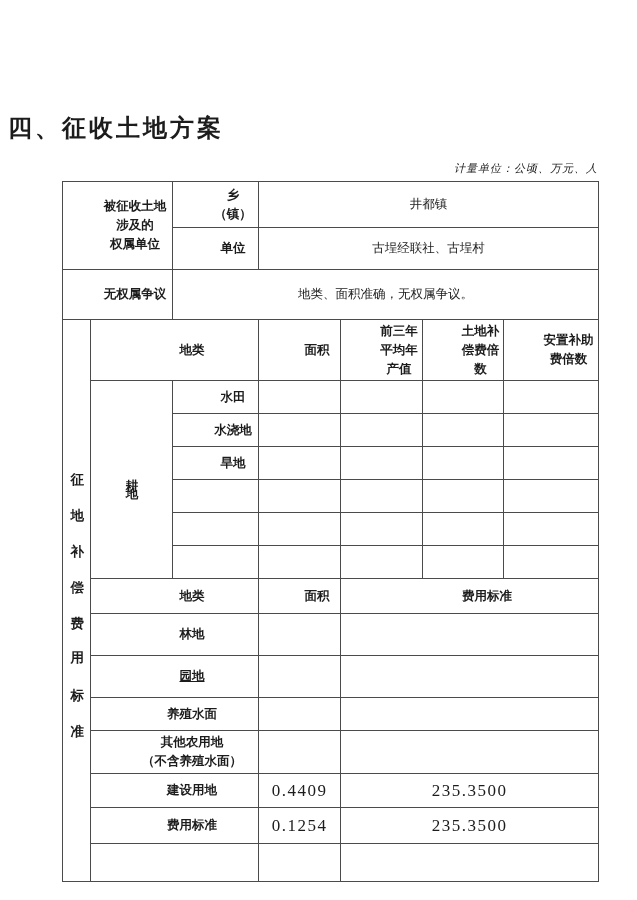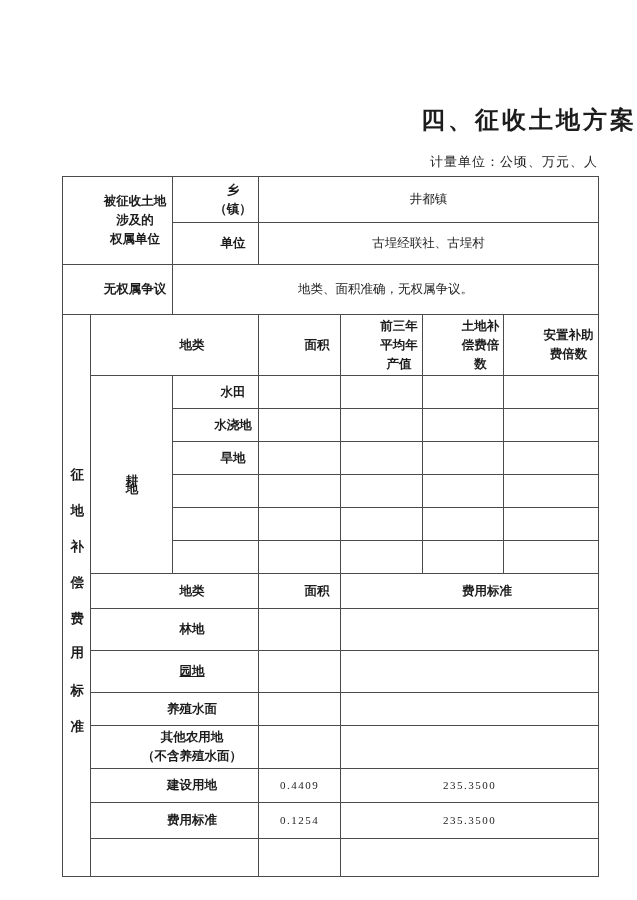--- a/index.html
+++ b/index.html
@@ -8,51 +8,52 @@
     width: 637px; height: 900px;
     background: #ffffff;
     overflow: hidden;
   }
   body {
     font-family: "Liberation Serif", "DejaVu Serif", serif;
     color: #1c1c1c;
   }
   .doc { padding-top: 104px; }
   .title {
-    margin: 0;
+    margin: 8px;
     font-size: 24px;
     font-weight: bold;
-    text-align: right;
+    text-align: left;
     letter-spacing: 3px;
   }
   .unit-note {
     width: 536px;
     margin: 17px 0 5px 62px;
     text-align: right;
-    font-size: 13px;
+    font-size: 11px;
     letter-spacing: 1px;
+    font-style: italic;
   }
   table.main {
     border-collapse: collapse;
     table-layout: fixed;
     width: 536px;
     margin-left: 62px;
   }
   td {
     border: 1px solid #4b4b4b;
     text-align: center;
     vertical-align: middle;
     font-size: 12.5px;
     line-height: 1.5;
     padding: 2px 3px;
     overflow: hidden;
   }
   .label { font-weight: 600; padding-left: 38px; }
   .pre { white-space: pre-line; }
-  .num { font-size: 11px; letter-spacing: 1.5px; margin-left: 25px; }
+  .num { font-size: 17px; letter-spacing: 1.5px; margin-left: 25px; }
   .vtext {
     display: inline-block;
     writing-mode: vertical-rl;
     text-orientation: upright;
   }
   .side-text { letter-spacing: 36px; font-weight: 600; font-size: 13.5px; padding-top: 14px; }
   .group-text { letter-spacing: 8px; font-weight: 600; }
   
   .r1 { height: 46px; }
   .r2 { height: 42px; }

